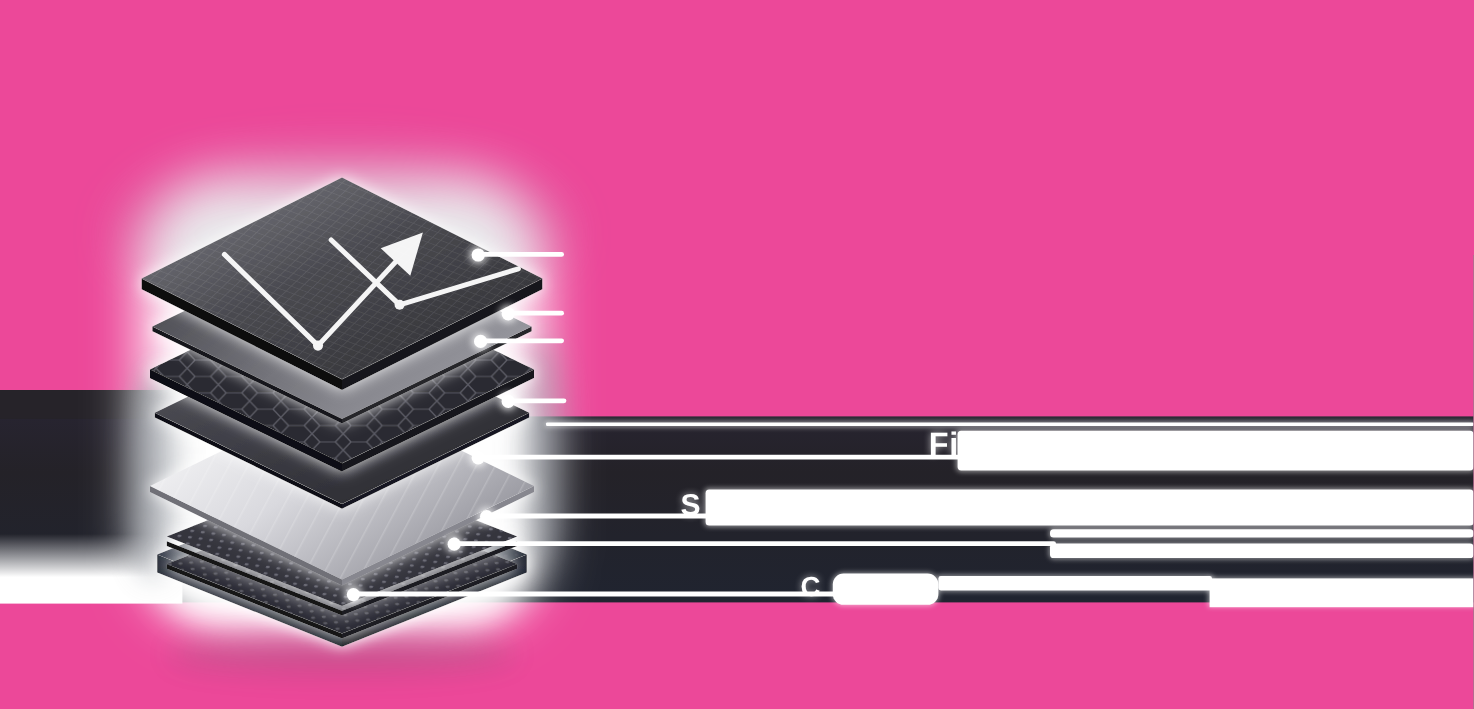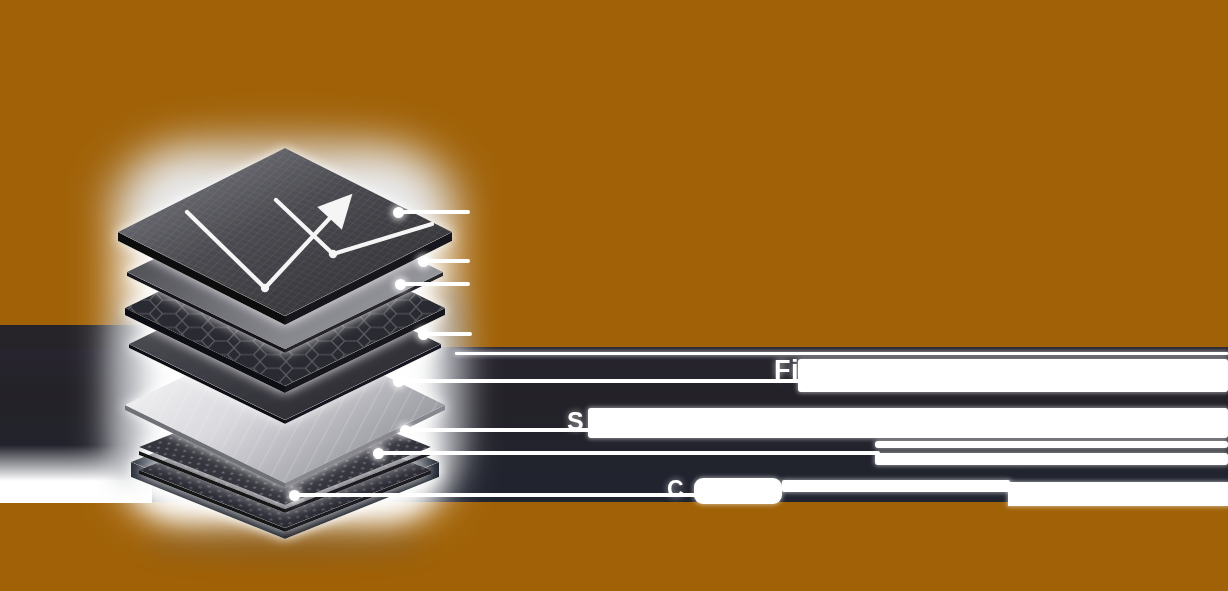--- a/index.html
+++ b/index.html
@@ -1,18 +1,18 @@
 <!DOCTYPE html>
 <html><head>
 <meta charset="utf-8">
 <style>
   html,body{margin:0;padding:0;background:#888;}
   #stage{
     position:relative;width:1228px;height:591px;overflow:hidden;
-    background:#a16207;font-family:"Liberation Sans",sans-serif;
+    background:#ec4899;font-family:"Liberation Sans",sans-serif;
   }
   .abs{position:absolute;}
   #dark-panel{
     left:0;top:347px;width:1228px;height:155px;
     background:linear-gradient(180deg,#272430 0%,#242228 30%,#202430 100%);
     z-index:1;
   }
   #dark-panel-ext{
     left:0;top:325px;width:152px;height:24px;
     background:#262329;z-index:1;

